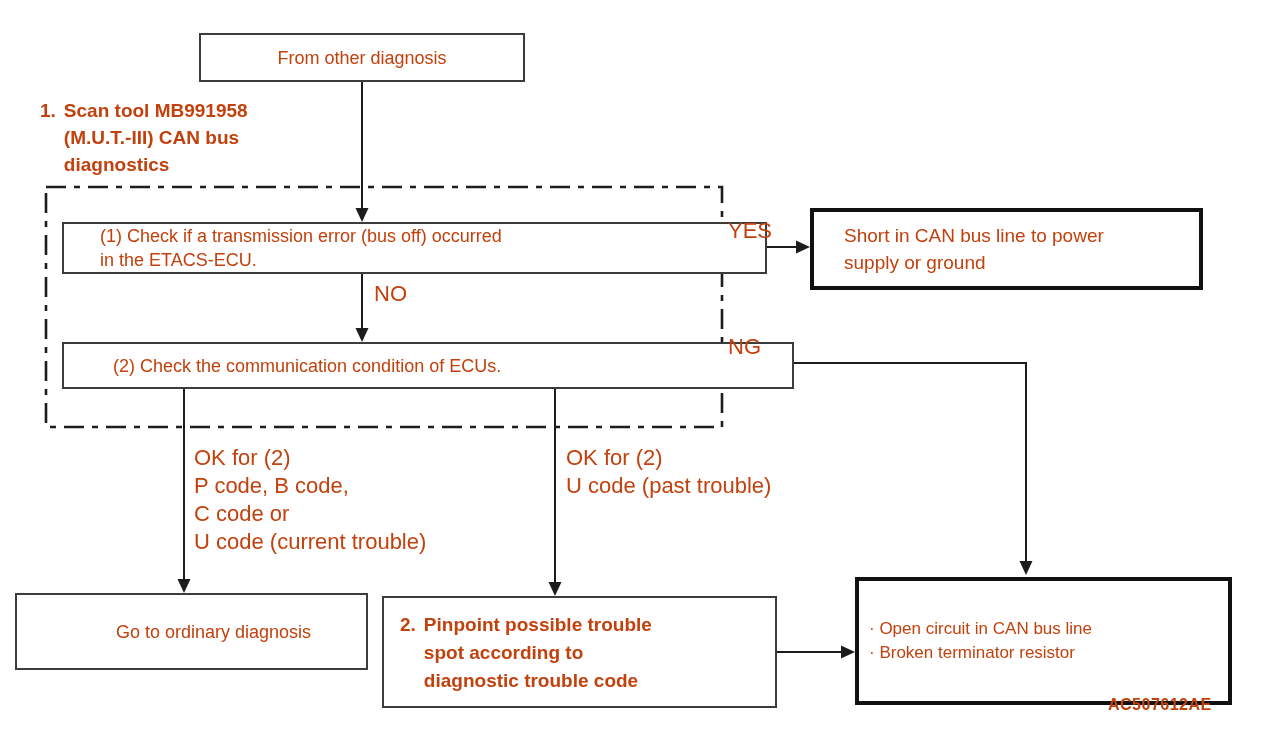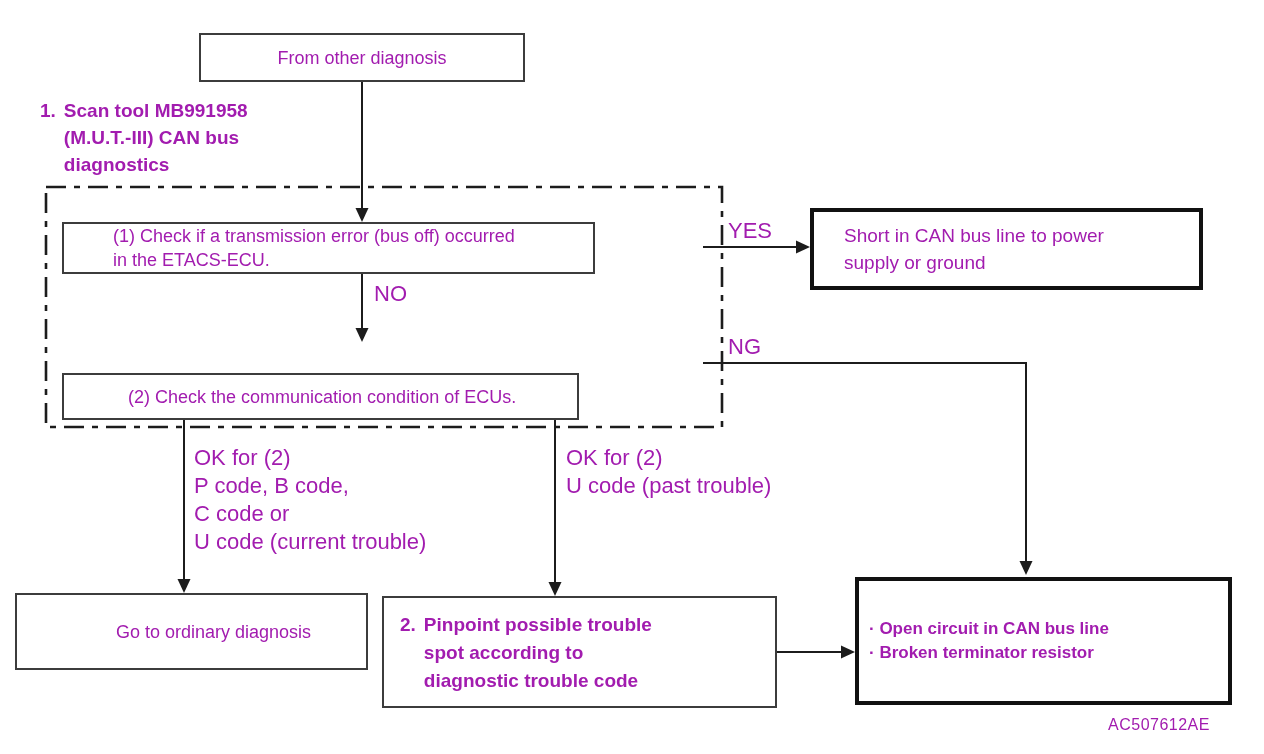--- a/index.html
+++ b/index.html
@@ -3,21 +3,21 @@
 <meta charset="utf-8">
 <style>
   * { margin: 0; padding: 0; box-sizing: border-box; }
   html, body { background: #ffffff; }
   #canvas {
     position: relative;
     width: 1264px;
     height: 754px;
     background: #ffffff;
     font-family: "Liberation Sans", "DejaVu Sans", sans-serif;
-    color: #a21caf;
+    color: #c2410c;
     overflow: hidden;
   }
   #connector-layer {
     position: absolute;
     left: 0; top: 0;
     width: 1264px; height: 754px;
     z-index: 0;
   }
   .node {
     position: absolute;
@@ -27,26 +27,26 @@
     z-index: 1;
     font-size: 18px;
     line-height: 24px;
     white-space: pre-line;
   }
   .thin-box  { border: 2px solid #3c3c3c; }
   .thick-box { border: 4px solid #111111; }
   .center-text { justify-content: center; text-align: center; }
 
   .start-box        { left: 199px; top: 33px;  width: 326px; height: 49px; }
-  .step-box-1       { left: 62px;  top: 222px; width: 533px; height: 52px; padding-left: 49px; }
-  .step-box-2       { left: 62px;  top: 342px; width: 517px; height: 47px; padding-left: 64px; margin-top: 31px; }
+  .step-box-1       { left: 62px;  top: 222px; width: 705px; height: 52px; padding-left: 36px; }
+  .step-box-2       { left: 62px;  top: 342px; width: 732px; height: 47px; padding-left: 49px; }
   .short-box        { left: 810px; top: 208px; width: 393px; height: 82px; padding-left: 30px; font-size: 19px; line-height: 27px; }
   .go-box           { left: 15px;  top: 593px; width: 353px; height: 77px; padding-left: 44px; }
   .pinpoint-box     { left: 382px; top: 596px; width: 395px; height: 112px; align-items: flex-start; padding: 13px 10px 0 16px; }
-  .causes-box       { left: 855px; top: 577px; width: 377px; height: 128px; flex-direction: column; align-items: flex-start; justify-content: center; padding-left: 10px; font-size: 17px; line-height: 24px; white-space: normal; font-weight: bold; }
+  .causes-box       { left: 855px; top: 577px; width: 377px; height: 128px; flex-direction: column; align-items: flex-start; justify-content: center; padding-left: 10px; font-size: 17px; line-height: 24px; white-space: normal; }
   .causes-box .cause-line { white-space: nowrap; }
 
   .heading {
     position: absolute;
     display: flex;
     font-weight: bold;
     font-size: 19px;
     line-height: 27px;
     z-index: 1;
     white-space: pre-line;
@@ -64,22 +64,22 @@
     background: transparent;
   }
   .lbl-yes { left: 728px; top: 217px; }
   .lbl-no  { left: 374px; top: 280px; }
   .lbl-ng  { left: 728px; top: 333px; }
   .lbl-ok-current { left: 194px; top: 444px; }
   .lbl-ok-past    { left: 566px; top: 444px; }
 
   .figure-code {
     position: absolute;
-    left: 1108px; top: 716px;
-    font-weight: normal;
+    left: 1108px; top: 696px;
+    font-weight: bold;
     font-size: 16px;
     letter-spacing: 0.5px;
     z-index: 1;
   }
 </style>
 </head>
 <body>
 
 <div id="canvas">
 

